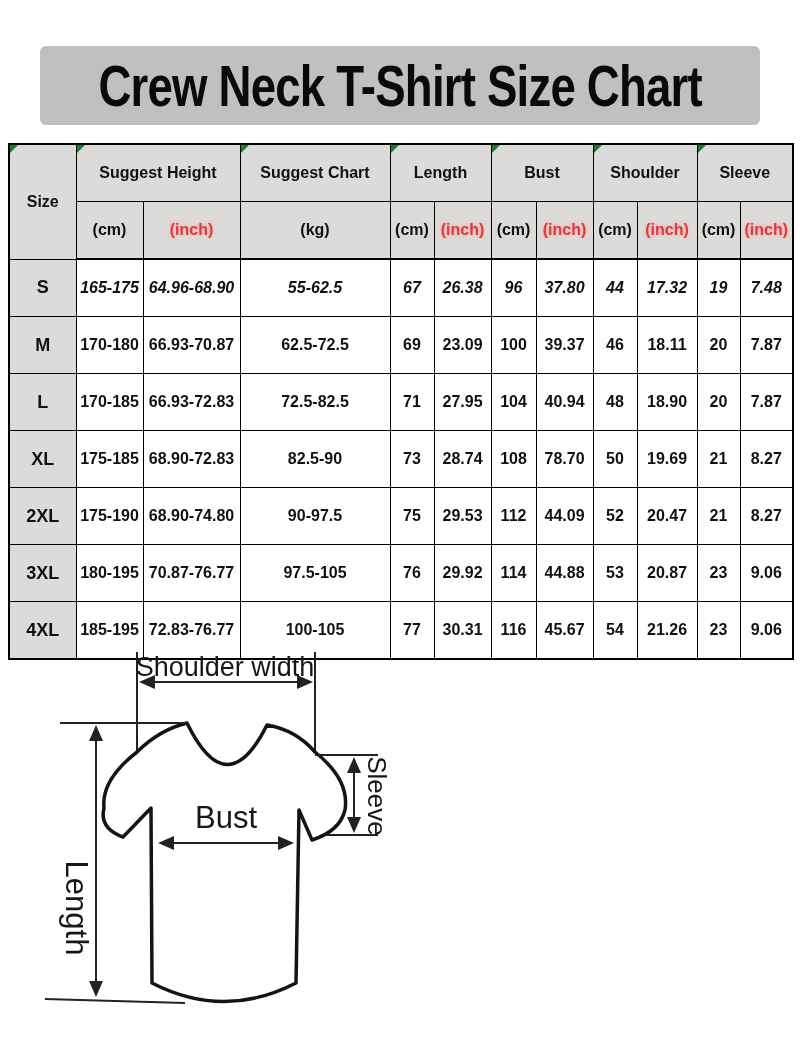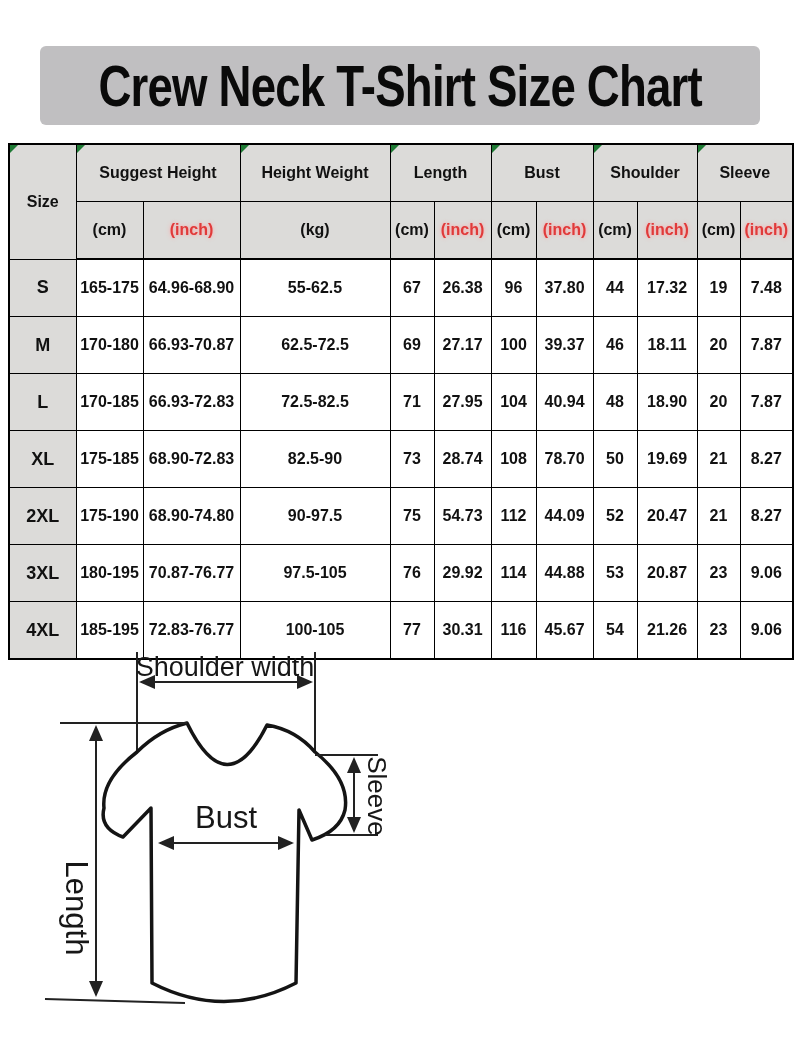--- a/index.html
+++ b/index.html
@@ -31,21 +31,21 @@
       border:1px solid #000;text-align:center;vertical-align:middle;
       padding:0;font-weight:bold;overflow:hidden;}
   thead th{background:var(--header-bg);height:56px;font-size:16px;position:relative;}
   thead tr.units th{font-size:16px;}
   thead tr.units th{border-bottom:2px solid #000;}
   th.corner::before{content:"";position:absolute;left:0;top:0;width:0;height:0;
       border-top:8px solid var(--green);border-right:8px solid transparent;}
   tbody th.size-cell{background:var(--header-bg);font-size:18px;border:1px solid #000;}
   tbody td{background:#fff;height:56px;font-size:16px;
       border-top:1px solid var(--row-divider);border-bottom:1px solid var(--row-divider);}
-  tbody tr:first-child td{border-top:1px solid #000;}
+  tbody tr:first-child td{border-top:1px solid #000;font-style:italic;}
   tbody tr:last-child td{border-bottom:2px solid #000;}
   .unit-inch{color:var(--inch-red);
       text-shadow:0 0 5px var(--inch-glow),0 0 2px var(--inch-glow);}
 
   
   .diagram{position:absolute;left:0;top:650px;width:446px;height:390px;}
   .diagram svg{display:block;}
   .measure{stroke:#222;stroke-width:2;fill:none;}
   .shirt{stroke:#141414;stroke-width:3.5;fill:#fff;stroke-linejoin:round;}
   .diag-label{fill:#171717;font-family:"Liberation Sans",sans-serif;}
@@ -76,21 +76,21 @@
         <col style="width:57px">
         <col style="width:44px">
       <col style="width:60px">
         <col style="width:43px">
         <col style="width:53px">
     </colgroup>
     <thead>
       <tr id="group-row">
         <th rowspan="2" class="corner">Size</th>
       <th colspan="2" class="corner">Suggest Height</th>
-          <th colspan="1" class="corner">Height Weight</th>
+          <th colspan="1" class="corner">Suggest Chart</th>
           <th colspan="2" class="corner">Length</th>
           <th colspan="2" class="corner">Bust</th>
           <th colspan="2" class="corner">Shoulder</th>
           <th colspan="2" class="corner">Sleeve</th>
         </tr>
       <tr id="units-row" class="units">
           <th>(cm)</th>
           <th class="unit-inch">(inch)</th>
           <th>(kg)</th>
           <th>(cm)</th>
@@ -117,21 +117,21 @@
           <td>17.32</td>
           <td>19</td>
           <td>7.48</td>
         </tr>
         <tr>
           <th class="size-cell">M</th>
           <td>170-180</td>
           <td>66.93-70.87</td>
           <td>62.5-72.5</td>
           <td>69</td>
-          <td>27.17</td>
+          <td>23.09</td>
           <td>100</td>
           <td>39.37</td>
           <td>46</td>
           <td>18.11</td>
           <td>20</td>
           <td>7.87</td>
         </tr>
         <tr>
           <th class="size-cell">L</th>
           <td>170-185</td>
@@ -159,21 +159,21 @@
           <td>19.69</td>
           <td>21</td>
           <td>8.27</td>
         </tr>
         <tr>
           <th class="size-cell">2XL</th>
           <td>175-190</td>
           <td>68.90-74.80</td>
           <td>90-97.5</td>
           <td>75</td>
-          <td>54.73</td>
+          <td>29.53</td>
           <td>112</td>
           <td>44.09</td>
           <td>52</td>
           <td>20.47</td>
           <td>21</td>
           <td>8.27</td>
         </tr>
         <tr>
           <th class="size-cell">3XL</th>
           <td>180-195</td>

